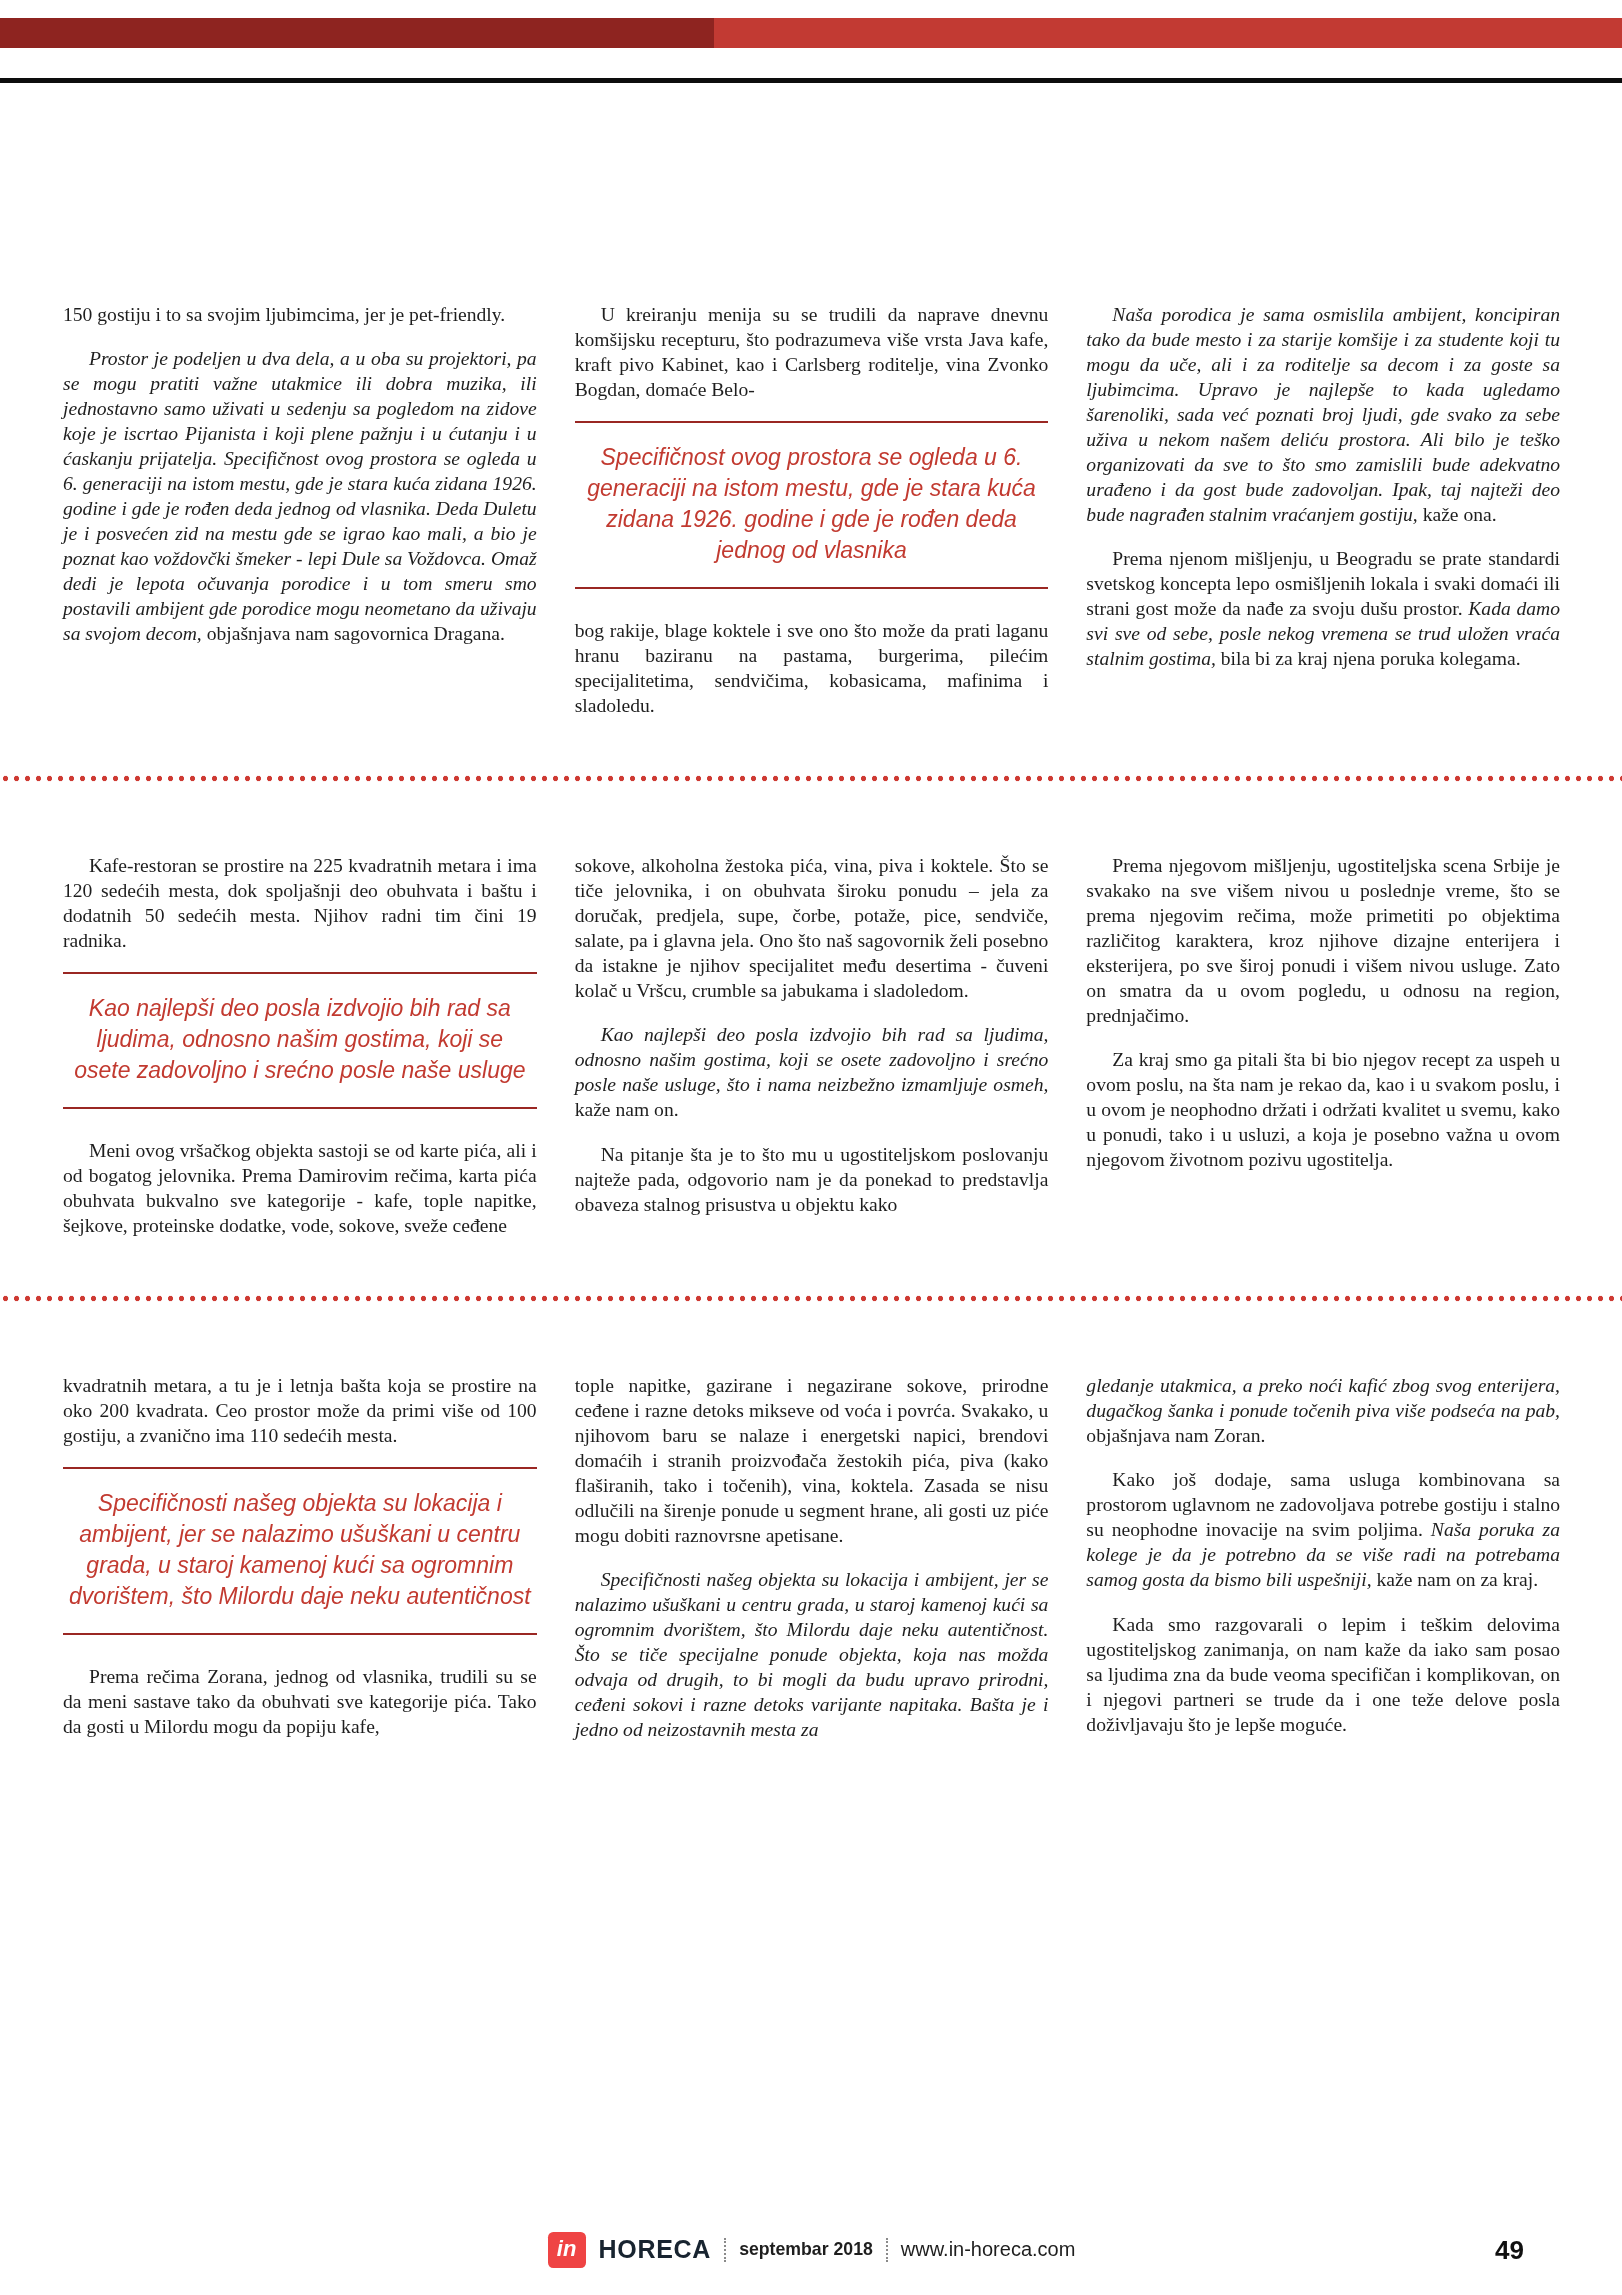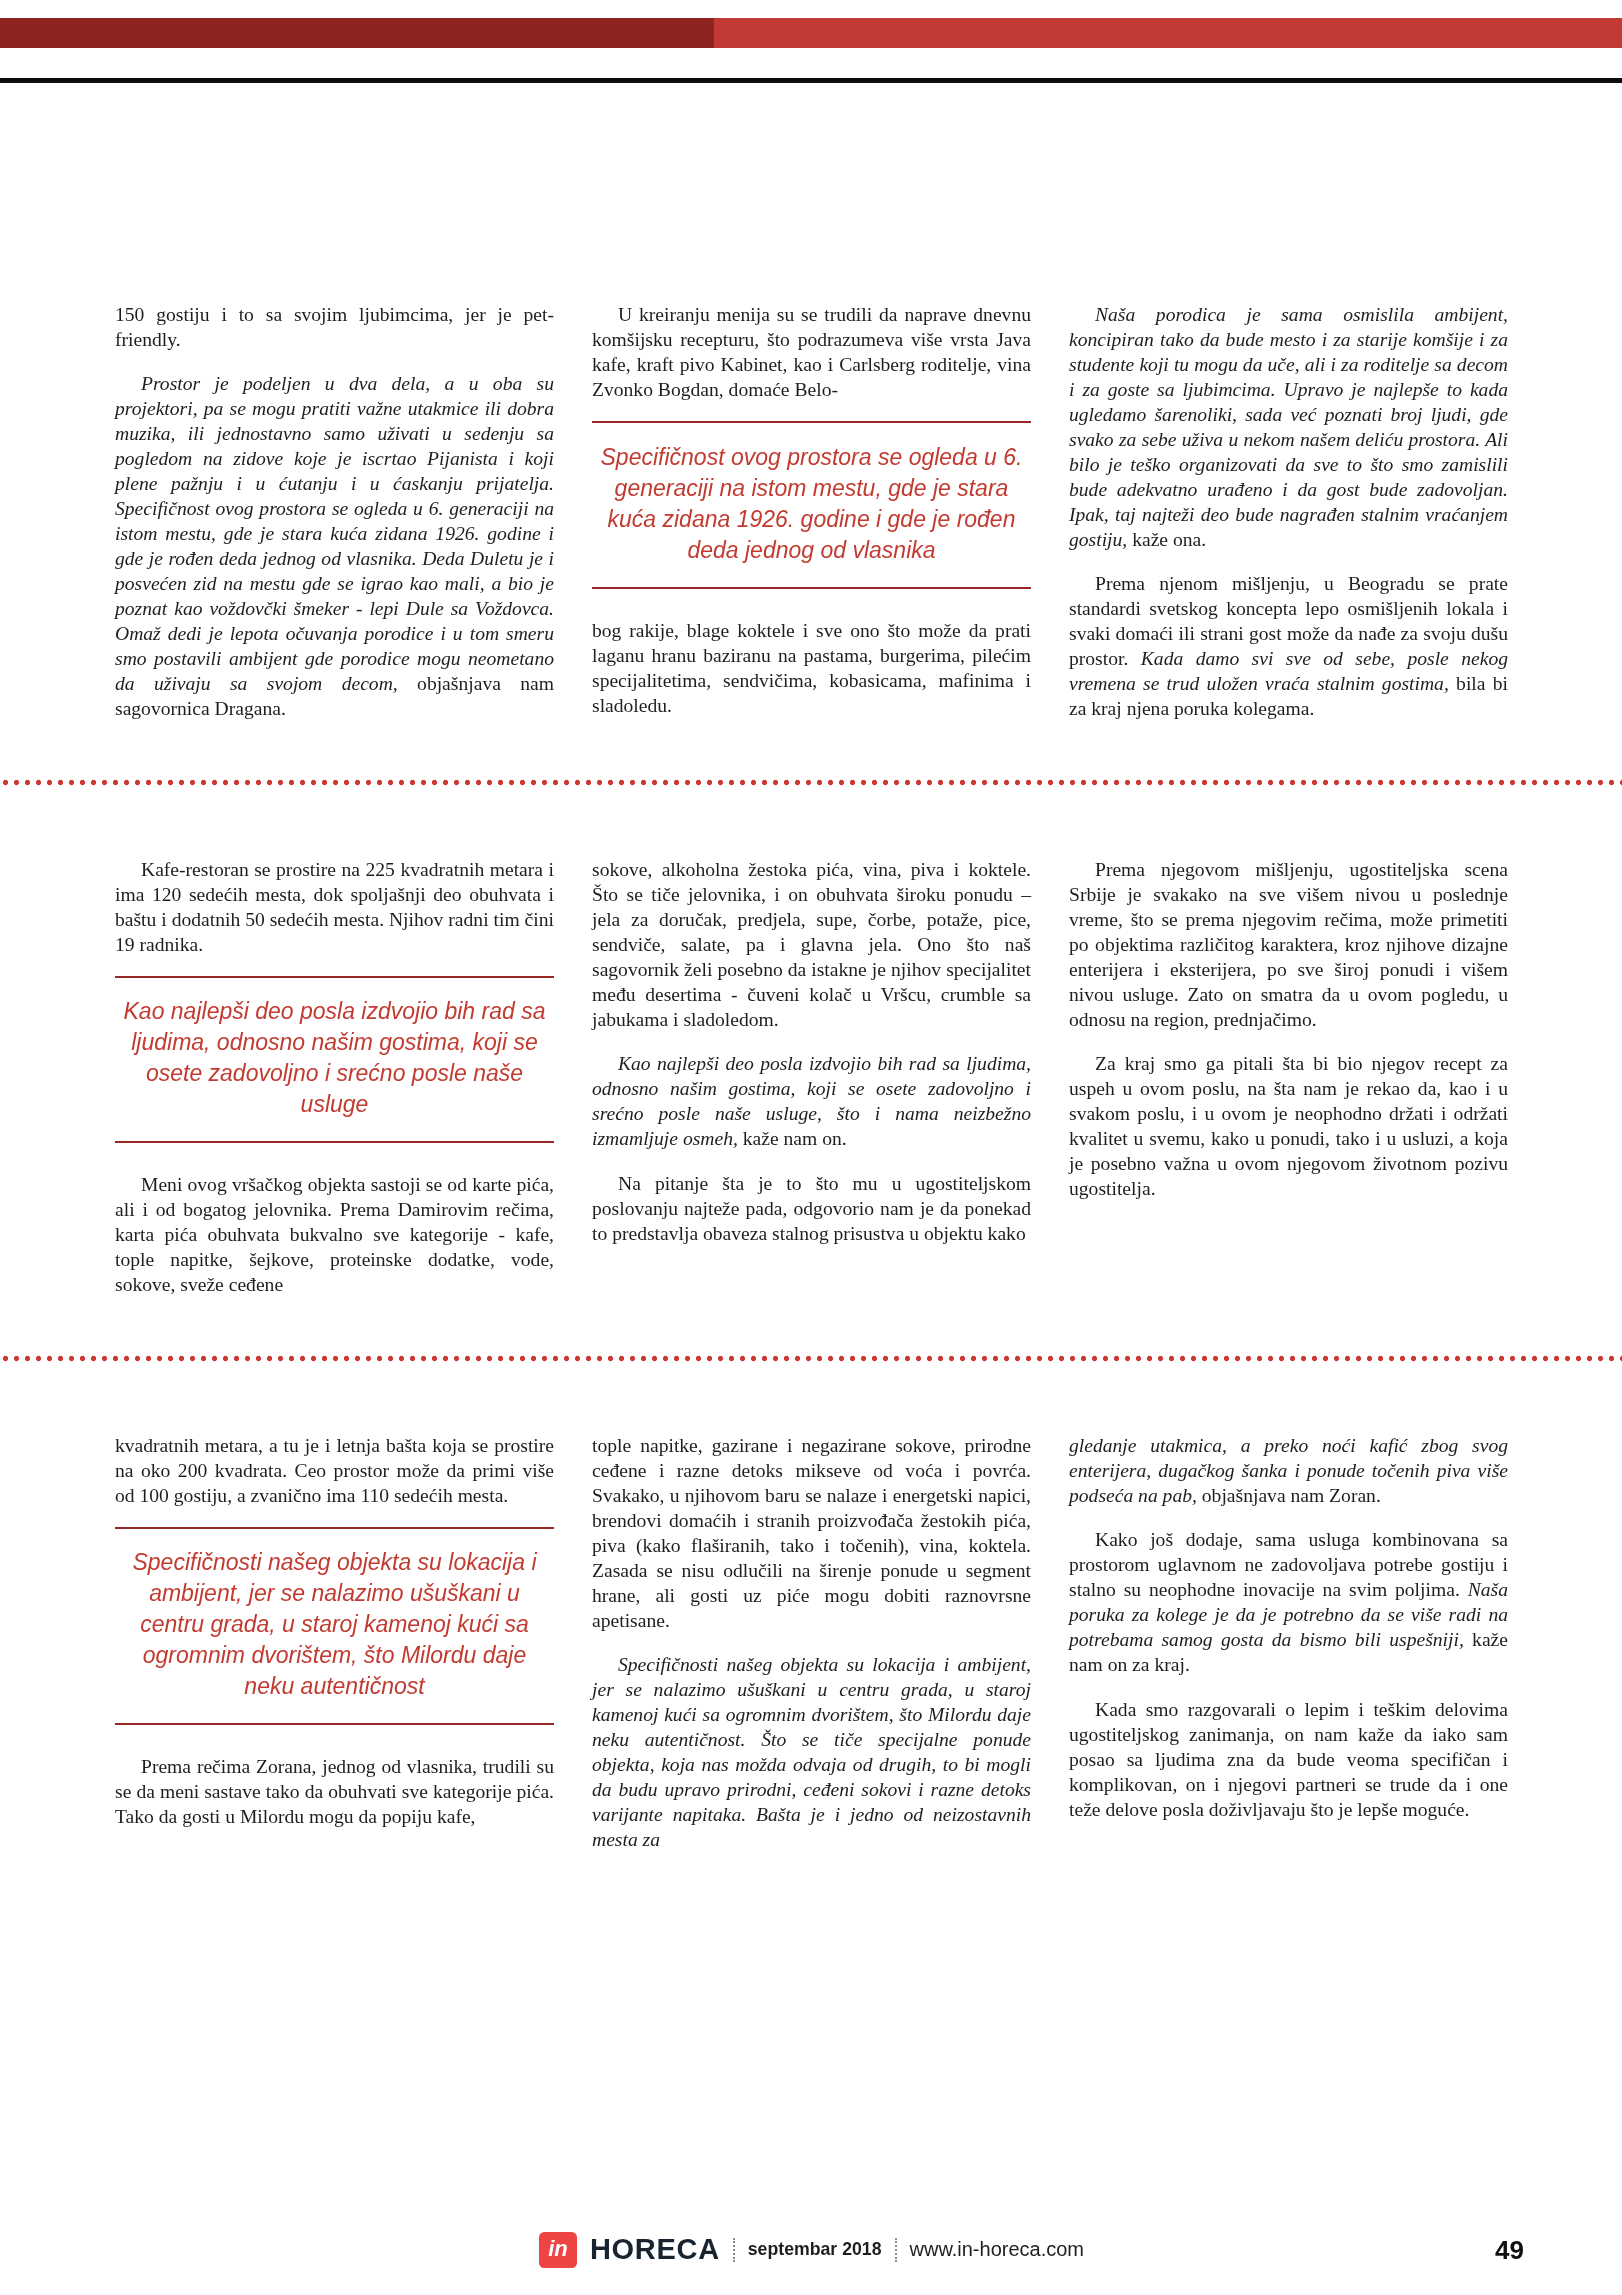--- a/index.html
+++ b/index.html
@@ -12,21 +12,21 @@
     font-family:"Liberation Serif", serif;
     color:#1e1e1e;
   }
   
   .topbar { display:flex; height:30px; width:100%; margin-top:18.3px; }
   .topbar-left  { width:44%; background:#8e2420; }
   .topbar-right { flex:1;   background:#c23a33; }
   .black-rule { height:4.6px; background:#0d0d0d; margin-top:30px; width:100%; }
 
   
-  .content-wrap { padding:0 115px; }
+  .content-wrap { padding:0 63px; }
   .first-wrap { padding-top:219px; }
   .section { display:flex; gap:38px; }
   .col { flex:1; min-width:0; }
 
   .body-p {
     font-size:19.6px; line-height:25px;
     text-align:justify;
     margin-bottom:19.6px;
   }
   .body-p.indent { text-indent:26px; }
@@ -62,21 +62,21 @@
   .footer-inner { display:flex; align-items:center; gap:13px; }
   .logo-in {
     background:#ef4444; color:#ffffff;
     font-family:"Liberation Sans", sans-serif;
     font-weight:bold; font-style:italic;
     font-size:22px; line-height:1;
     padding:5.2px 9.2px 7.9px; border-radius:5.2px;
   }
   .brand {
     font-family:"Liberation Sans", sans-serif;
-    font-weight:bold; font-size:29px; letter-spacing:0.7px;
+    font-weight:bold; font-size:25px; letter-spacing:0.7px;
     color:#182430;
   }
   .fsep { width:0; height:23.6px; border-left:2.6px dotted #8a8a8a; }
   .issue { font-family:"Liberation Sans", sans-serif; font-weight:bold; font-size:17.7px; color:#1e1e1e; }
   .site  { font-family:"Liberation Sans", sans-serif; font-size:20px; color:#1e1e1e; }
   .page-num {
     position:absolute; right:99px; top:50%; transform:translateY(-50%);
     font-family:"Liberation Sans", sans-serif;
     font-weight:bold; font-size:26px; color:#101010;
   }

